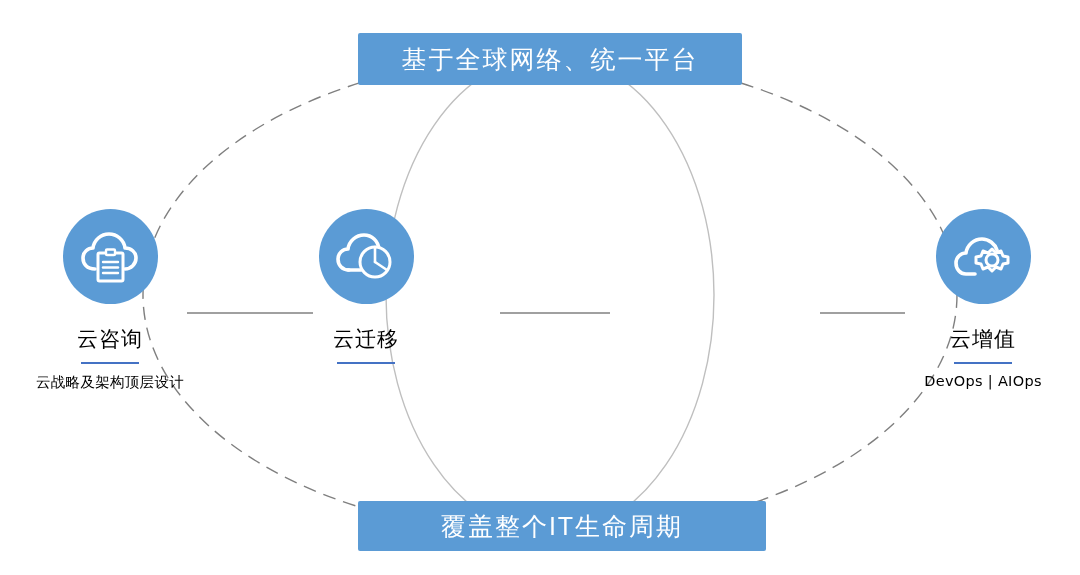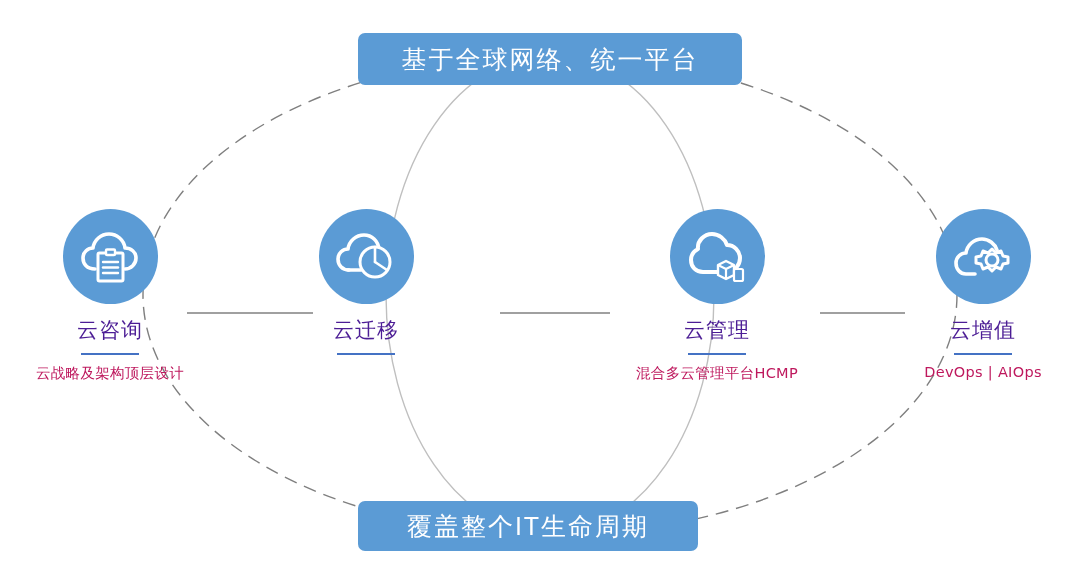--- a/index.html
+++ b/index.html
@@ -28,40 +28,40 @@
     left: 0;
     top: 0;
     width: 1080px;
     height: 575px;
     z-index: 1;
   }
   
   .banner {
     position: absolute;
     z-index: 3;
-    border-radius: 7px;
+    border-radius: 2px;
     display: flex;
     align-items: center;
     justify-content: center;
     color: #ffffff;
     letter-spacing: 2px;
     white-space: nowrap;
     box-sizing: border-box;
   }
   #banner-top {
     left: 358px;
     top: 33px;
     width: 384px;
     height: 52px;
     font-size: 25px;
   }
   #banner-bottom {
     left: 358px;
     top: 501px;
-    width: 340px;
+    width: 408px;
     height: 50px;
     font-size: 25px;
   }
   
   .node {
     position: absolute;
     z-index: 4;
     width: 220px;
     text-align: center;
     transform: translateX(-110px);
@@ -73,36 +73,36 @@
     margin: 0 auto;
     display: flex;
     align-items: center;
     justify-content: center;
     position: relative;
   }
   .node-circle svg {
     display: block;
   }
   .node-title {
-    margin-top: 12px;
+    margin-top: 21px;
     font-size: 21px;
-    color: #4c1d95;
+    color: #000000;
     letter-spacing: 1px;
     font-family: Liberation Serif, serif;
   }
   .node-rule {
     width: 58px;
     height: 2px;
     margin: 9px auto 0 auto;
     background: #4472c4;
   }
   .node-sub {
     margin-top: 9px;
     font-size: 14.5px;
-    color: #be185d;
+    color: #000000;
     letter-spacing: 0.3px;
     white-space: nowrap;
     font-family: "DejaVu Sans", "Liberation Sans", sans-serif;
   }
   #node-0 { left: 110px; top: 209px; }
   #node-1 { left: 366px; top: 209px; }
   #node-2 { left: 717px; top: 209px; }
   #node-3 { left: 983px; top: 209px; }
 </style>
 </head>
@@ -152,35 +152,20 @@
           <circle cx="40" cy="33" r="15" fill="#5B9BD5" stroke="#ffffff" stroke-width="3"></circle>
           <line x1="40" y1="33" x2="40" y2="18" stroke="#ffffff" stroke-width="2.6" stroke-linecap="round"></line>
           <line x1="40" y1="33" x2="52" y2="41" stroke="#ffffff" stroke-width="2.6" stroke-linecap="round"></line>
         </svg>
       </span>
     </div>
     <div class="node-title">云迁移</div>
     <div class="node-rule" style="background:#4472C4;"></div>
   </div>
 
-  <div class="node" id="node-2">
-    <div class="node-circle" style="background:#5B9BD5;">
-      <span>
-        <svg width="62" height="56" viewBox="0 0 62 56">
-          <path d="M17 43 C10 43 5 38 5 31 C5 26 8 22 12 20 C11 12 18 5 26 5 C33 5 39 10 41 16 C48 16 54 22 54 29 C54 36 49 42 42 43 Z" fill="none" stroke="#ffffff" stroke-width="4" stroke-linejoin="round"></path>
-          <path d="M32 36 L40 32 L48 36 L48 46 L40 50 L32 46 Z" fill="#5B9BD5" stroke="#ffffff" stroke-width="2.4" stroke-linejoin="round"></path>
-          <path d="M32 36 L40 40 L48 36 M40 40 L40 50" fill="none" stroke="#ffffff" stroke-width="2.2" stroke-linejoin="round"></path>
-          <rect x="48" y="40" width="9" height="12" rx="1.5" fill="#5B9BD5" stroke="#ffffff" stroke-width="2.2"></rect>
-        </svg>
-      </span>
-    </div>
-    <div class="node-title">云管理</div>
-    <div class="node-rule" style="background:#4472C4;"></div>
-    <div class="node-sub">混合多云管理平台HCMP</div>
-  </div>
 
   <div class="node" id="node-3">
     <div class="node-circle" style="background:#5B9BD5;">
       <span>
         <svg width="62" height="56" viewBox="0 0 62 56">
           <path d="M23 45 L14 45 C8 45 4 40 4 34 C4 28 9 24 14 24 C15 16 22 10 30 10 C37 10 43 15 45 21" fill="none" stroke="#ffffff" stroke-width="3.6" stroke-linecap="round" stroke-linejoin="round"></path>
           <path d="M40 20 L44 24 L49 22 L51 27 L56 28 L56 34 L51 35 L49 40 L44 38 L40 42 L36 38 L31 40 L29 35 L24 34 L24 28 L29 27 L31 22 L36 24 Z" fill="#5B9BD5" stroke="#ffffff" stroke-width="3" stroke-linejoin="round"></path>
           <circle cx="40" cy="31" r="6" fill="#5B9BD5" stroke="#ffffff" stroke-width="3"></circle>
         </svg>
       </span>

